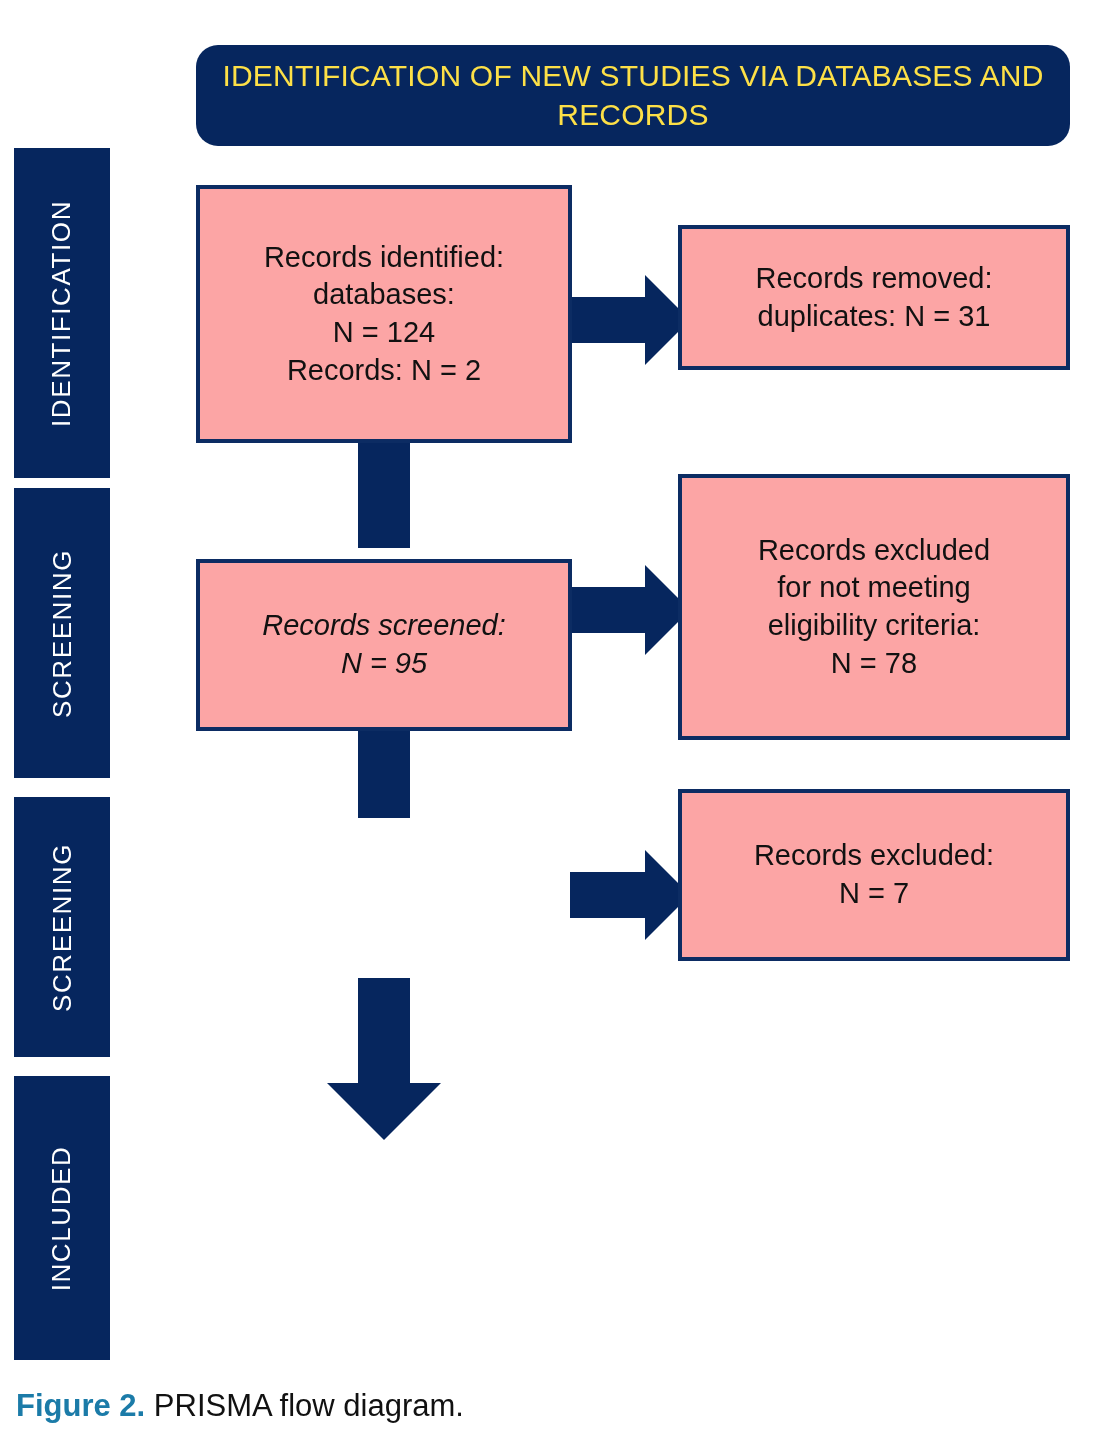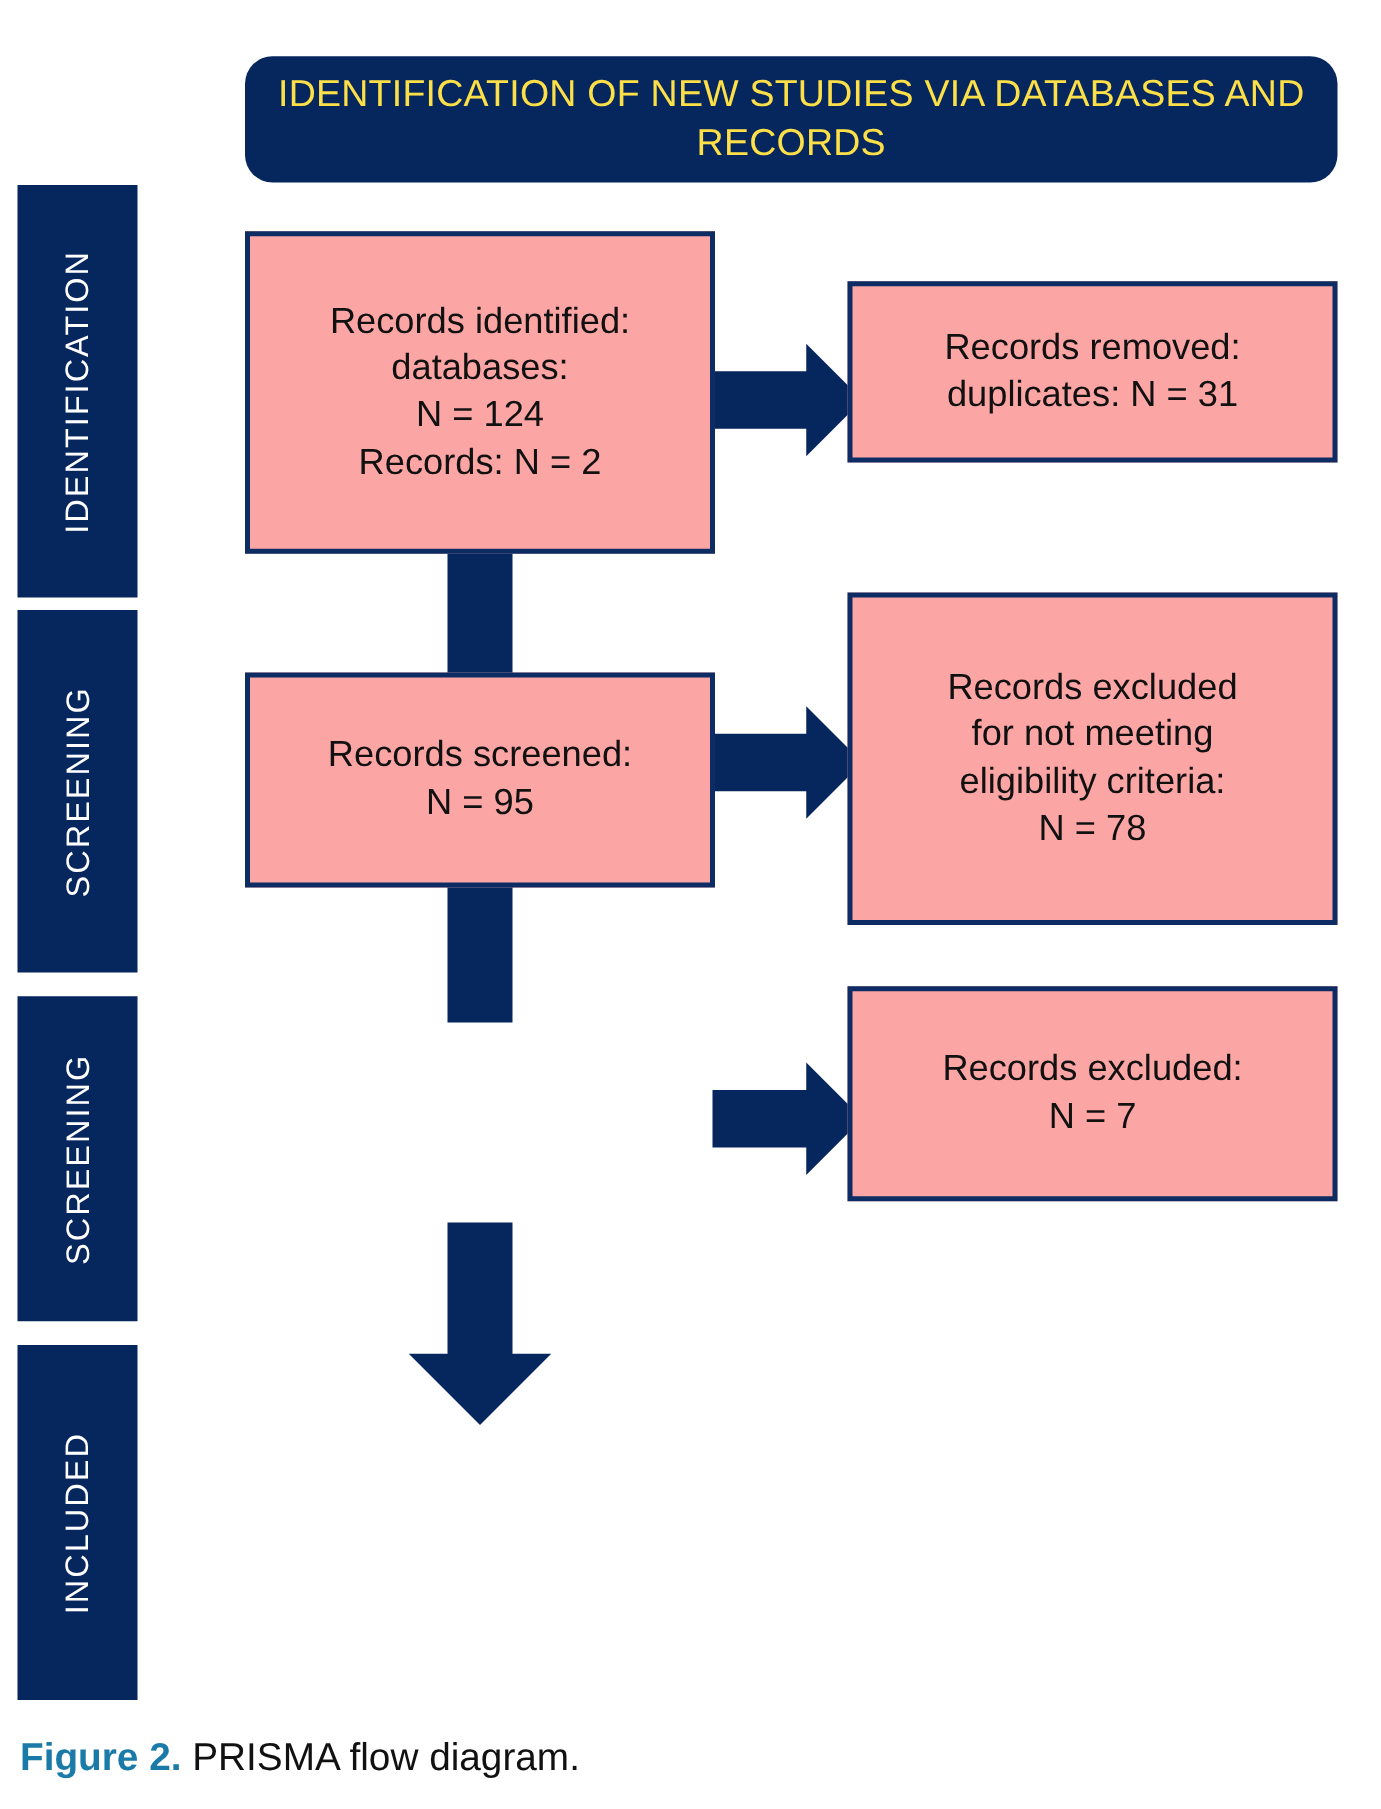--- a/index.html
+++ b/index.html
@@ -149,21 +149,21 @@
 databases:
 N = 124
 Records: N = 2</div>
   </div>
 
   <div class="flow-box" style="left:678px; top:225px; width:392px; height:145px;">
     <div class="flow-text">Records removed:
 duplicates: N = 31</div>
   </div>
 
-  <div class="flow-box" style="left:196px; top:538px; width:376px; height:172px;">
+  <div class="flow-box" style="left:196px; top:559px; width:376px; height:172px;font-style:italic;">
     <div class="flow-text">Records screened:
 N = 95</div>
   </div>
 
   <div class="flow-box" style="left:678px; top:474px; width:392px; height:266px;">
     <div class="flow-text">Records excluded
 for not meeting
 eligibility criteria:
 N = 78</div>
   </div>

